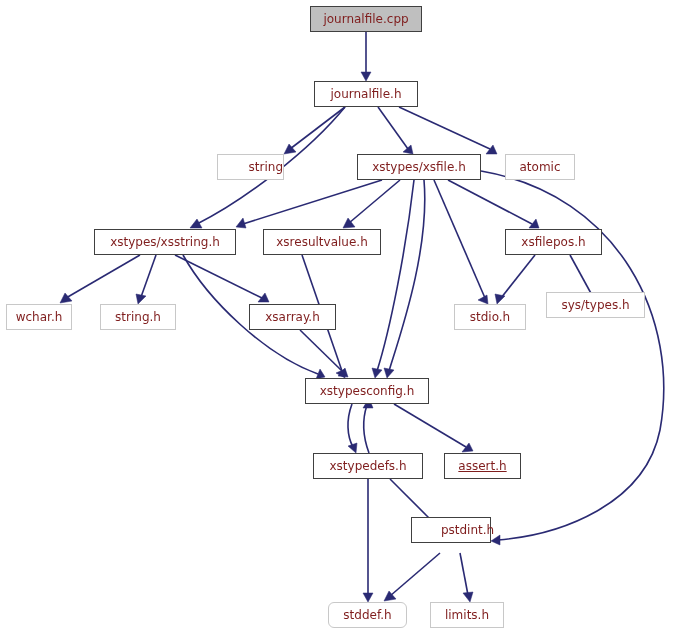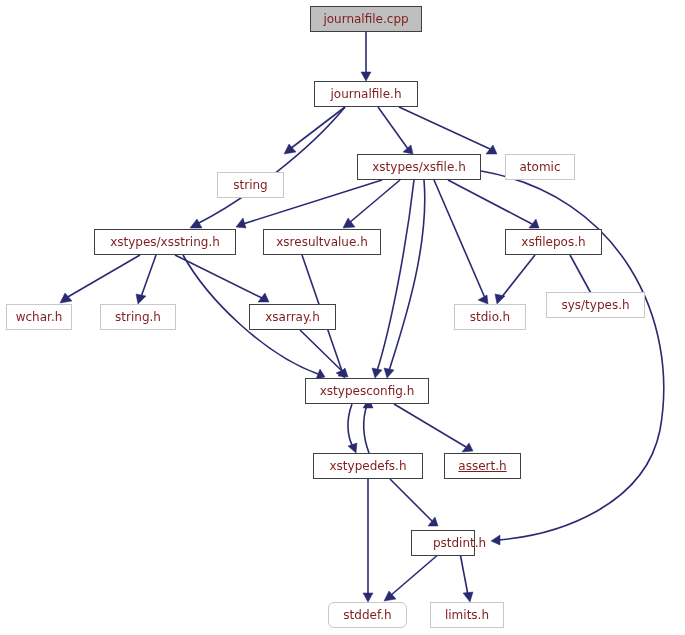--- a/index.html
+++ b/index.html
@@ -116,21 +116,21 @@
         <polygon points="470,602 463,593 473,592" class="arrow-head"></polygon>
       </g>
   </svg>
   <div id="nodes-layer">
       <div class="node-box root" style="left: 310px; top: 6px; width: 112px; height: 26px;">
         <span>journalfile.cpp</span>
       </div>
       <div class="node-box strong" style="left: 314px; top: 81px; width: 104px; height: 26px;">
         <span>journalfile.h</span>
       </div>
-      <div class="node-box" style="left: 217px; top: 172px; width: 67px; height: 26px;">
+      <div class="node-box" style="left: 217px; top: 154px; width: 67px; height: 26px; justify-content: flex-end;">
         <span>string</span>
       </div>
       <div class="node-box strong" style="left: 357px; top: 154px; width: 124px; height: 26px;">
         <span>xstypes/xsfile.h</span>
       </div>
       <div class="node-box" style="left: 505px; top: 154px; width: 70px; height: 26px;">
         <span>atomic</span>
       </div>
       <div class="node-box strong" style="left: 94px; top: 229px; width: 142px; height: 26px;">
         <span>xstypes/xsstring.h</span>
@@ -158,21 +158,21 @@
       </div>
       <div class="node-box strong" style="left: 305px; top: 378px; width: 124px; height: 26px;">
         <span>xstypesconfig.h</span>
       </div>
       <div class="node-box strong" style="left: 313px; top: 453px; width: 110px; height: 26px;">
         <span>xstypedefs.h</span>
       </div>
       <div class="node-box strong" style="left: 444px; top: 453px; width: 77px; height: 26px; text-decoration: underline;">
         <span>assert.h</span>
       </div>
-      <div class="node-box strong" style="left: 411px; top: 530px; width: 64px; height: 26px; padding-left: 33px;">
+      <div class="node-box strong" style="left: 411px; top: 517px; width: 80px; height: 26px; padding-left: 33px;">
         <span>pstdint.h</span>
       </div>
       <div class="node-box" style="left: 328px; top: 602px; width: 79px; height: 26px; border-radius: 6px;">
         <span>stddef.h</span>
       </div>
       <div class="node-box" style="left: 430px; top: 602px; width: 74px; height: 26px;">
         <span>limits.h</span>
       </div>
     </div>
 </div>

